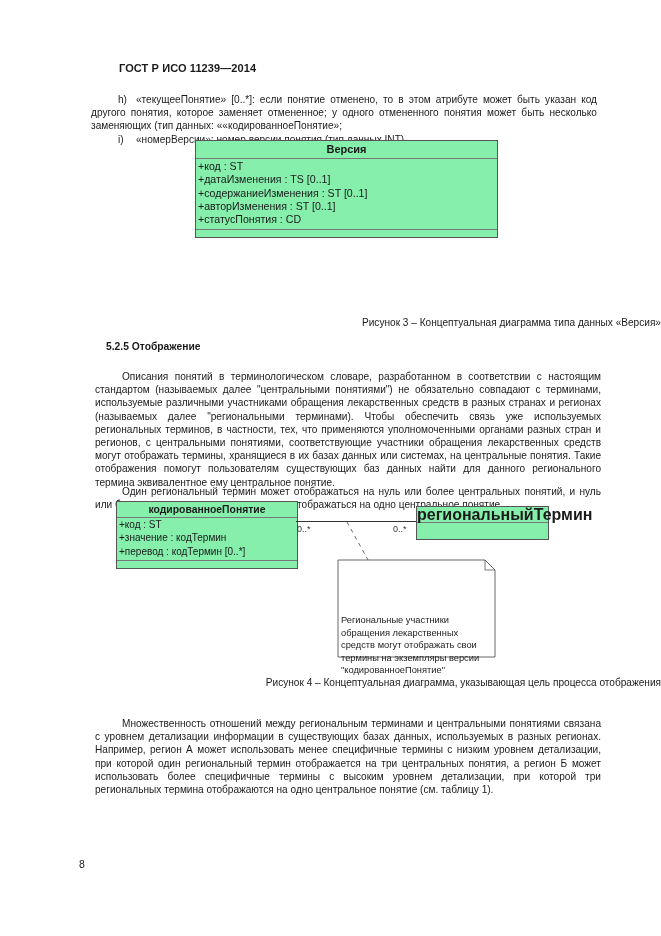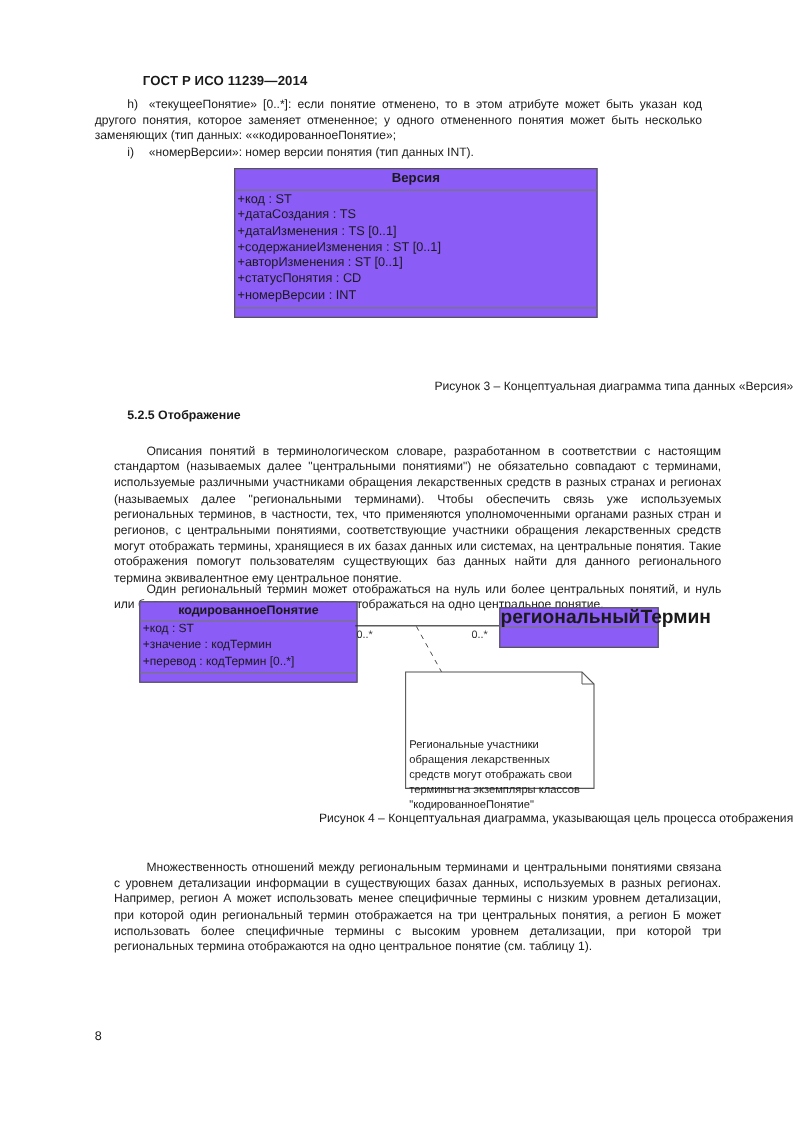--- a/index.html
+++ b/index.html
@@ -12,27 +12,27 @@
       font-size: 11px; font-weight: bold; letter-spacing: 0.1px; padding-left: 40px;
     }
     .para {
       position: absolute; left: 79px; width: 506px;
       font-size: 10.1px; line-height: 13.2px; text-align: justify;
       margin: 16px;
     }
     .para.indent { text-indent: 27px; }
     .list-item {
       position: absolute; left: 79px; width: 506px;
-      font-size: 10.1px; line-height: 13.2px; text-align: justify; margin: 0;
+      font-size: 10.1px; line-height: 13.2px; text-align: justify; margin: 12px;
     }
     .list-item .marker { display: inline-block; width: 18px; margin-left: 27px; text-indent: 0; }
 
     
     .uml {
-      position: absolute; border: 1px solid #555; background: #8b5cf6;
+      position: absolute; border: 1px solid #555; background: #86efac;
       font-family: "Liberation Sans", sans-serif;
     }
     .uml .title {
       text-align: center; font-weight: bold; border-bottom: 1px solid #777;
     }
     .uml .attrs { padding-left: 2px; border-bottom: 1px solid #777; }
     .uml .ops { }
     .uml-version { left: 195px; top: 140px; width: 301px; }
     .uml-version .title { font-size: 11px; line-height: 17px; }
     .uml-version .attrs { font-size: 10.6px; line-height: 13.3px; padding-top: 1px; padding-bottom: 3px; }
@@ -74,26 +74,24 @@
 
 <div class="page-header">ГОСТ Р ИСО 11239—2014</div>
 
 <p class="list-item" style="top:81px;"><span class="marker">h)</span><span>«текущееПонятие» [0..*]: если понятие отменено, то в этом атрибуте может быть указан код другого понятия, которое заменяет отмененное; у одного отмененного понятия может быть несколько заменяющих (тип данных: ««кодированноеПонятие»;</span></p>
 <p class="list-item" style="top:121px;"><span class="marker">i)</span><span>«номерВерсии»: номер версии понятия (тип данных INT).</span></p>
 
 <div class="uml uml-version">
   <div class="title">Версия</div>
   <div class="attrs">
     <div>+код : ST</div>
-    <div>+датаСоздания : TS</div>
     <div>+датаИзменения : TS [0..1]</div>
     <div>+содержаниеИзменения : ST [0..1]</div>
     <div>+авторИзменения : ST [0..1]</div>
     <div>+статусПонятия : CD</div>
-    <div>+номерВерсии : INT</div>
   </div>
   <div class="ops"></div>
 </div>
 <div class="caption" style="top:317px;">Рисунок 3 – Концептуальная диаграмма типа данных «Версия»</div>
 
 <div class="section-heading">5.2.5 Отображение</div>
 <p class="para indent" style="top:354px;">Описания понятий в терминологическом словаре, разработанном в соответствии с настоящим стандартом (называемых далее "центральными понятиями") не обязательно совпадают с терминами, используемые различными участниками обращения лекарственных средств в разных странах и регионах (называемых далее "региональными терминами). Чтобы обеспечить связь уже используемых региональных терминов, в частности, тех, что применяются уполномоченными органами разных стран и регионов, с центральными понятиями, соответствующие участники обращения лекарственных средств могут отображать термины, хранящиеся в их базах данных или системах, на центральные понятия. Такие отображения помогут пользователям существующих баз данных найти для данного регионального термина эквивалентное ему центральное понятие.</p>
 <p class="para indent" style="top:469px;">Один региональный термин может отображаться на нуль или более центральных понятий, и нуль или более региональных терминов могут отображаться на одно центральное понятие.</p>
 
 <div class="uml uml-coded">
@@ -117,21 +115,21 @@
 
 <svg class="note-svg" width="160" height="140" viewBox="0 0 160 140">
   <line x1="10" y1="2" x2="31" y2="40" stroke="#444" stroke-width="0.8" stroke-dasharray="4,4"></line>
   <path d="M1 40 H148 L158 50 V137 H1 Z" fill="#fff" stroke="#555" stroke-width="0.9"></path>
   <path d="M148 40 V50 H158" fill="none" stroke="#555" stroke-width="0.8"></path>
 </svg>
 <div class="note-text">
   <div>Региональные участники</div>
   <div>обращения лекарственных</div>
   <div>средств могут отображать свои</div>
-  <div>термины на экземпляры классов</div>
+  <div>термины на экземпляры версии</div>
   <div>"кодированноеПонятие"</div>
 </div>
 
 <div class="caption" style="top:677px;">Рисунок 4 – Концептуальная диаграмма, указывающая цель процесса отображения</div>
 
 <p class="para indent" style="top:701px;">Множественность отношений между региональным терминами и центральными понятиями связана с уровнем детализации информации в существующих базах данных, используемых в разных регионах. Например, регион А может использовать менее специфичные термины с низким уровнем детализации, при которой один региональный термин отображается на три центральных понятия, а регион Б может использовать более специфичные термины с высоким уровнем детализации, при которой три региональных термина отображаются на одно центральное понятие (см. таблицу 1).</p>
 
 <div class="page-number">8</div>
 
 </body></html>

